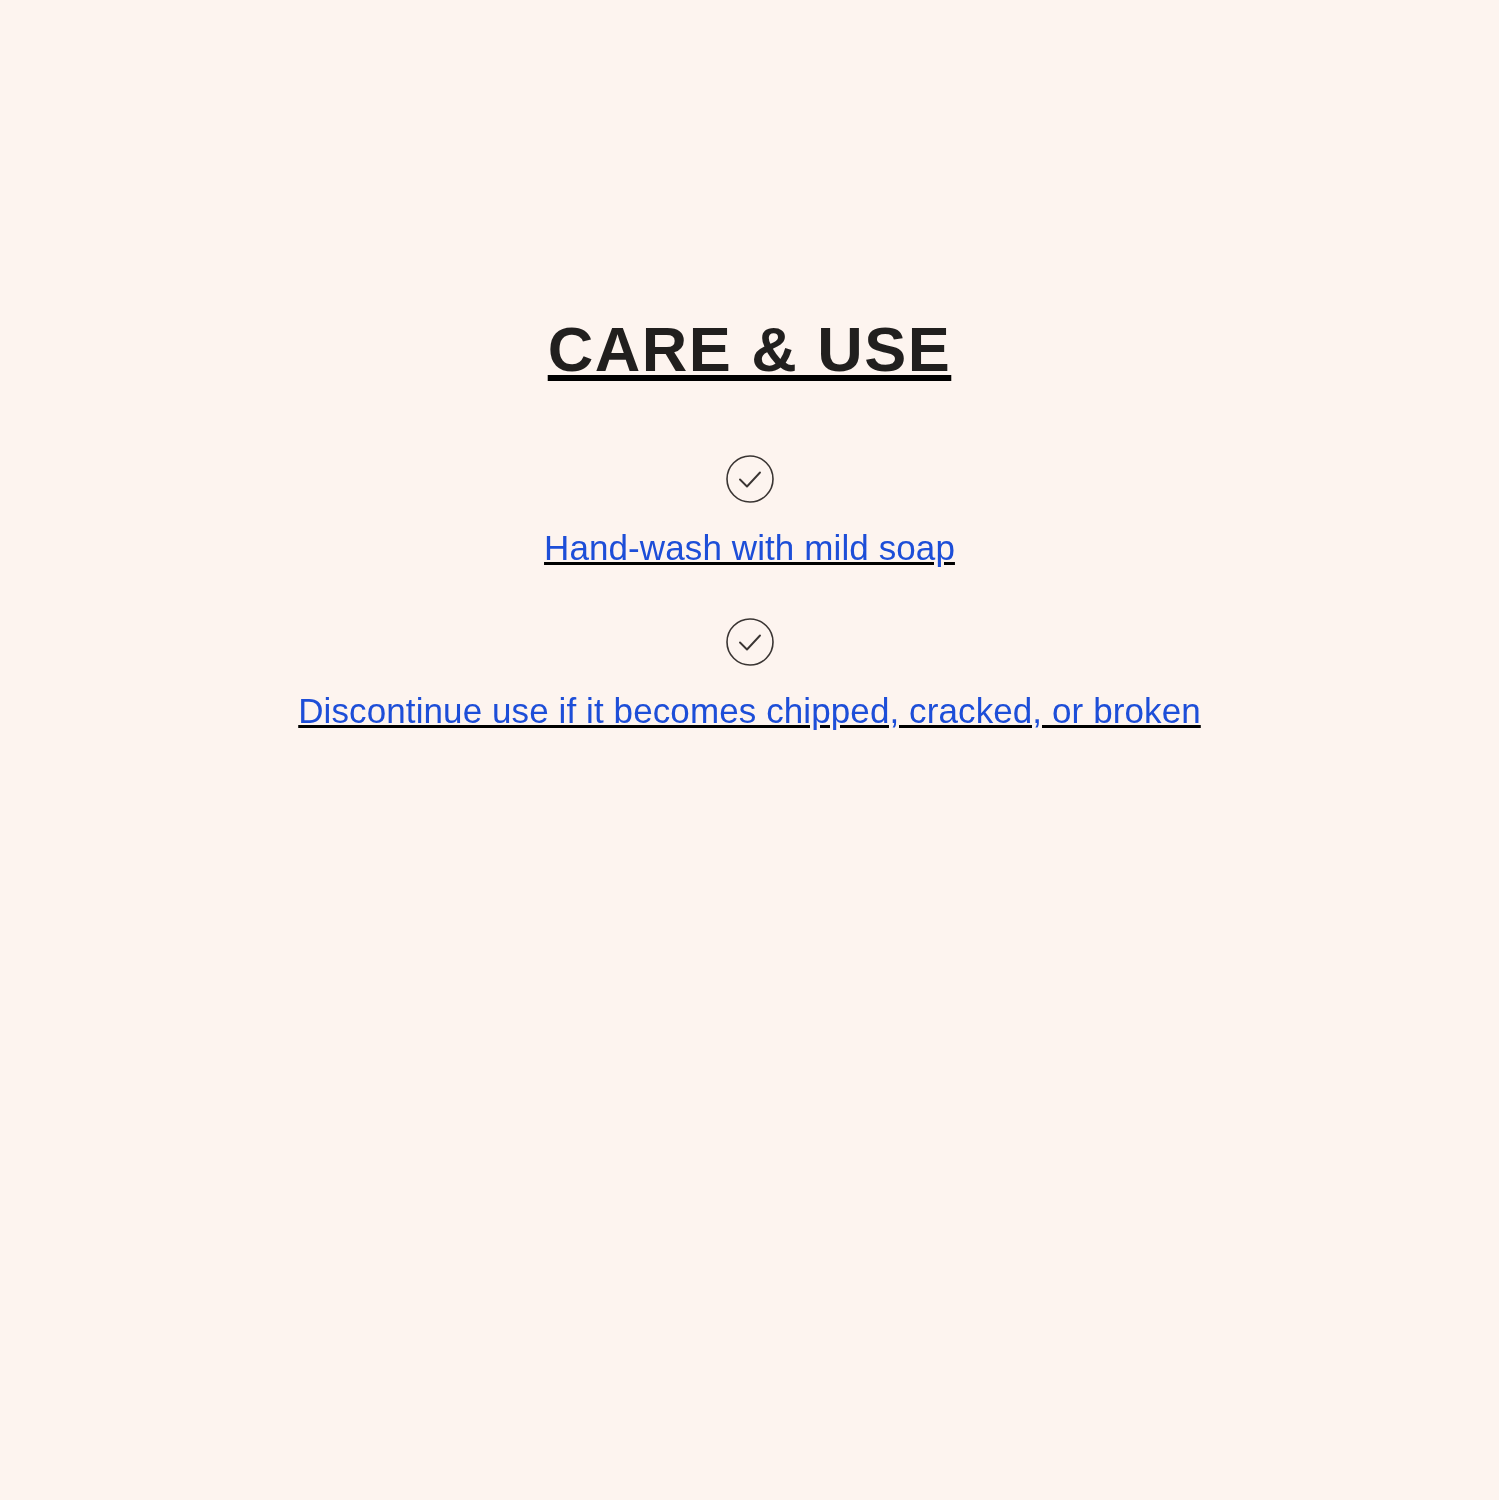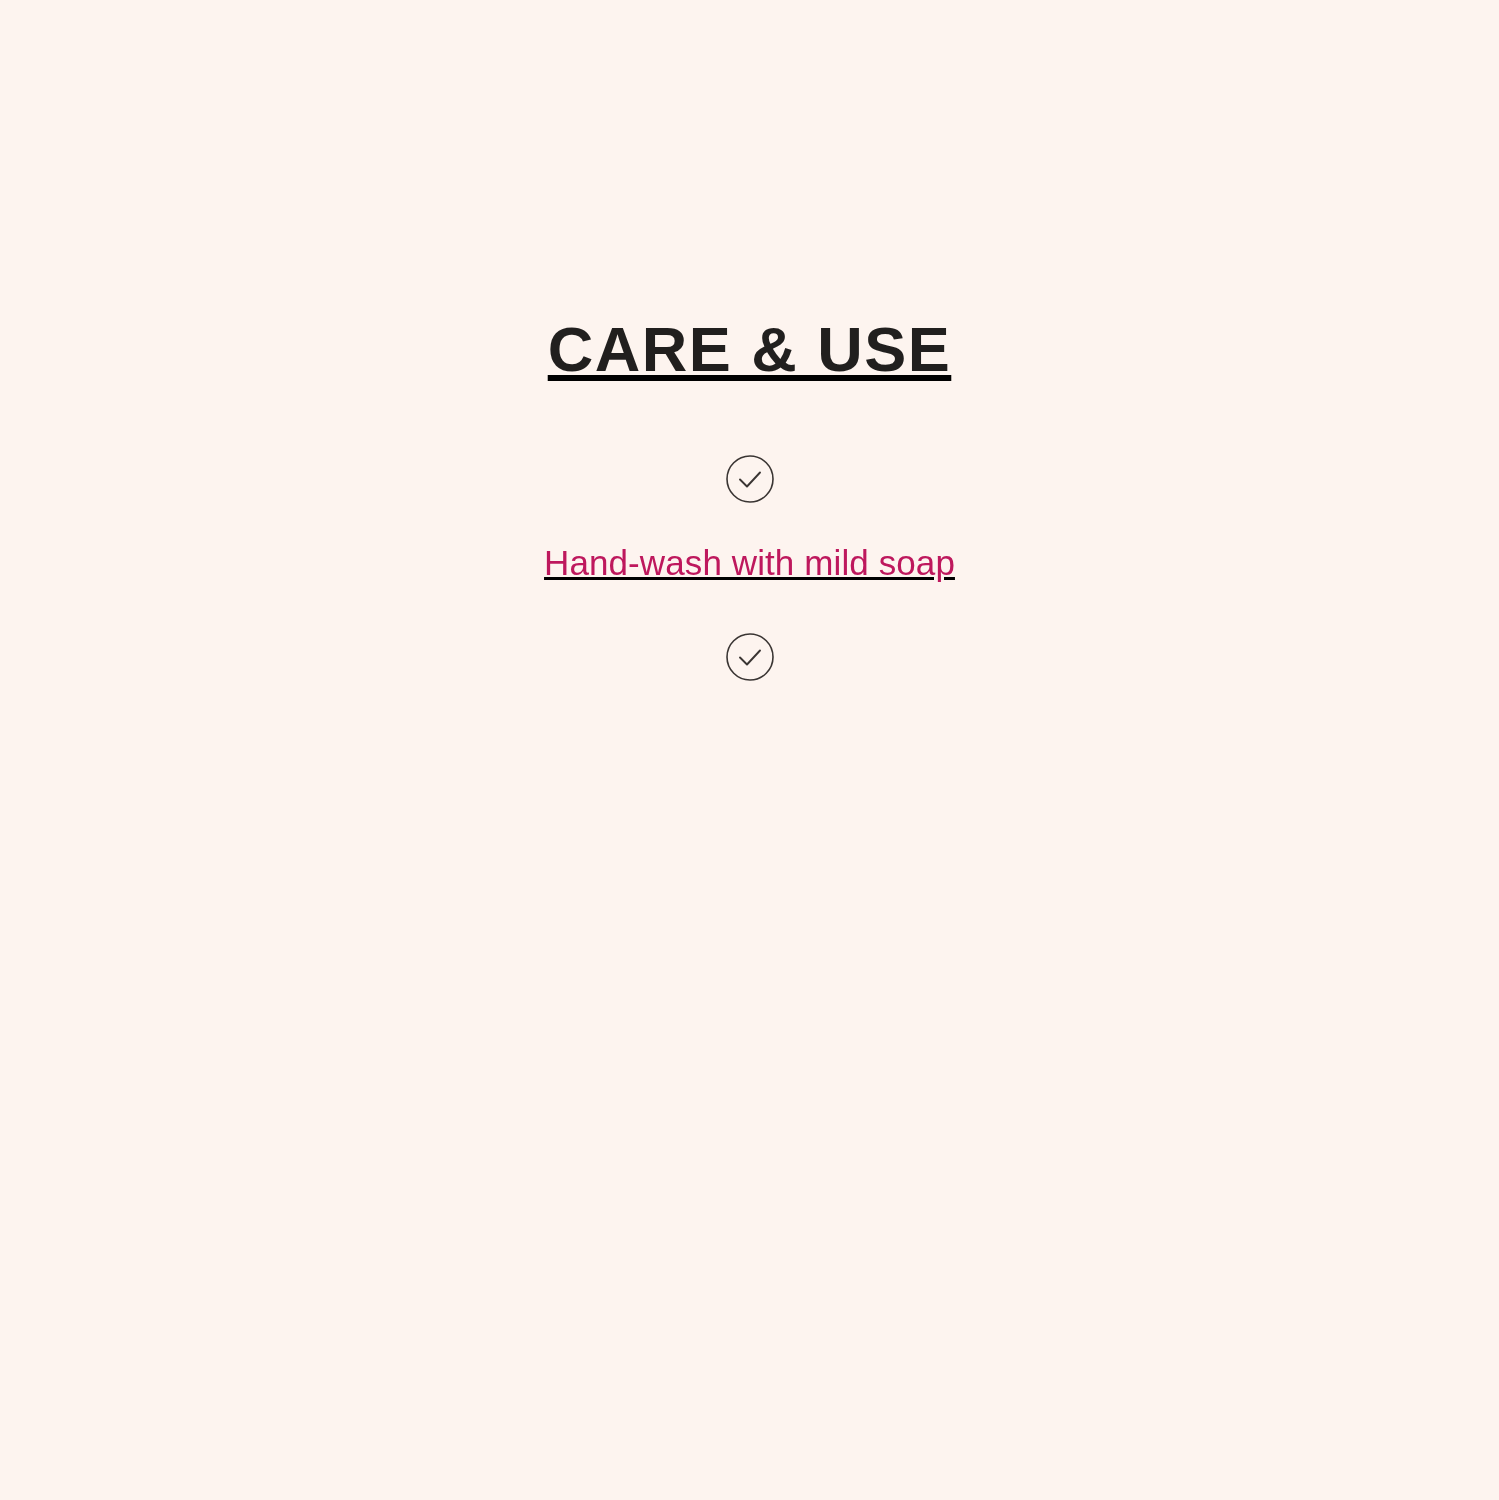--- a/index.html
+++ b/index.html
@@ -54,24 +54,24 @@
     width: 52px;
     height: 52px;
     display: block;
   }
   .icon-circle svg {
     display: block;
     width: 52px;
     height: 52px;
   }
   .item-label {
-    margin-top: 38px;
+    margin-top: 23px;
     font-size: 35px;
     font-weight: 400;
-    color: #be185d;
+    color: #1d4ed8;
     letter-spacing: 0.1px;
     text-align: center;
     line-height: 1.15;
   }
 </style>
 </head>
 <body>
 
 <div class="sheet">
 
@@ -91,16 +91,17 @@
 
 
 
     <div class="care-item">
       <span class="icon-circle">
         <svg viewBox="0 0 52 52" xmlns="http://www.w3.org/2000/svg">
           <circle cx="26" cy="26" r="23" fill="none" stroke="#3a3533" stroke-width="1.6"></circle>
           <polyline points="16,26.5 23,33.5 36,19.5" fill="none" stroke="#3a3533" stroke-width="1.9" stroke-linecap="round" stroke-linejoin="round"></polyline>
         </svg>
       </span>
+      <div class="item-label">Discontinue use if it becomes chipped, cracked, or broken</div>
     </div>
 
   </div>
 </div>
 
 </body></html>

